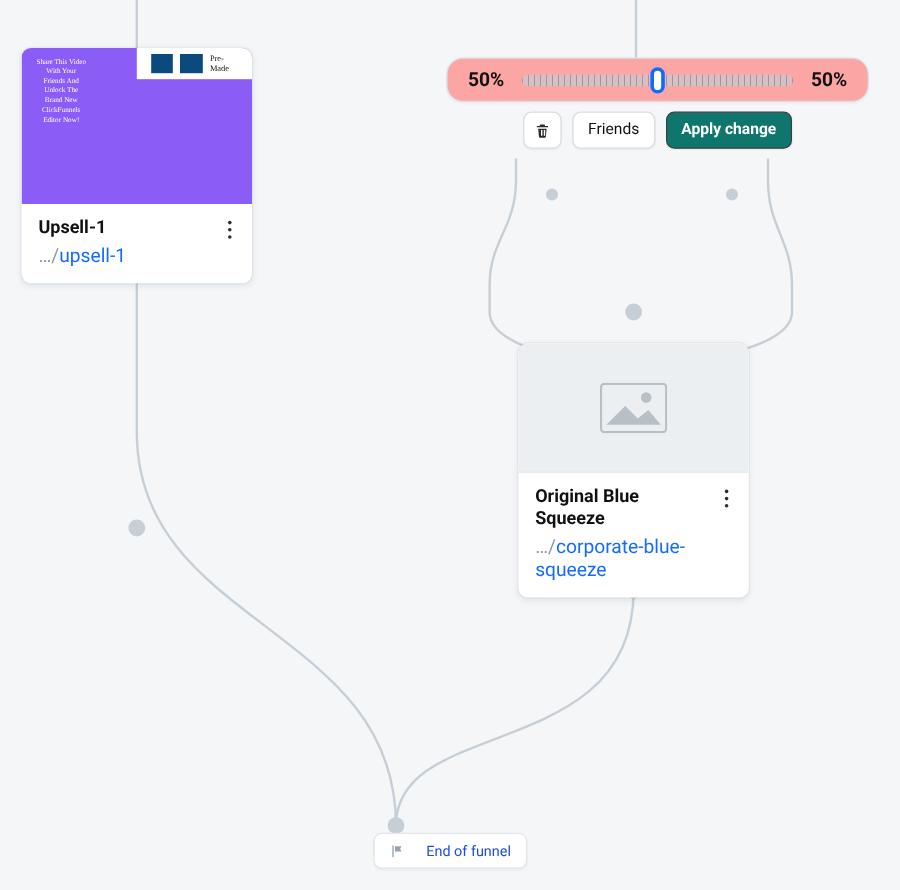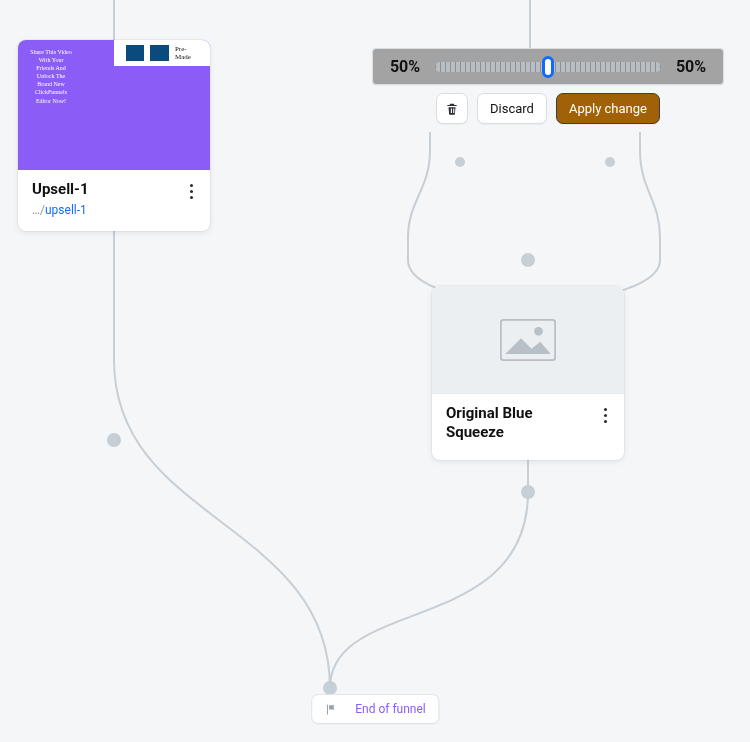--- a/index.html
+++ b/index.html
@@ -28,23 +28,23 @@
   .split-bar {
     position: absolute;
     top: 48px;
     left: 372px;
     width: 352px;
   }
   .split-bar-row {
     display: flex;
     align-items: center;
     gap: 8px;
-    background: #a3a3a3;
+    background: #fca5a5;
     border: 1px solid #d9dee3;
-    border-radius: 4px;
+    border-radius: 14px;
     padding: 8px 10px;
     box-shadow: 0 1px 2px rgba(0,0,0,.04);
   }
   .pct-box {
     font-weight: 700;
     font-size: 16px;
     color: #111;
     min-width: 44px;
     text-align: center;
   }
@@ -93,24 +93,24 @@
     border-radius: 7px;
     border: 1px solid #d9dee3;
     background: #fff;
     color: #111;
     cursor: pointer;
     font-family: inherit;
     box-shadow: 0 1px 1px rgba(0,0,0,.05);
   }
   .btn.icon-only { padding: 6px 8px; }
   .btn.primary {
-    background: #a16207;
+    background: #0f766e;
     border-color: #3b3e43;
     color: #fff;
-    font-weight: 400;
+    font-weight: 700;
   }
   .trash {
     width: 14px; height: 16px; display: block;
   }
 
   
   .card {
     position: absolute;
     width: 192px;
     background: #fff;
@@ -180,21 +180,21 @@
   }
   .card-title {
     font-size: 15px;
     font-weight: 700;
     color: #111;
     line-height: 1.25;
     margin-bottom: 4px;
     padding-right: 24px;
   }
   .card-path {
-    font-size: 12px;
+    font-size: 16px;
     color: #146bff;
   }
   .card-path .pre { color:#8d97a1; }
   .kebab {
     position: absolute;
     top: 10px; right: 10px;
     width: 18px; height: 22px;
     display: flex; flex-direction: column;
     align-items: center; justify-content: center;
     gap: 3px;
@@ -205,21 +205,21 @@
   
   .eof {
     position: absolute;
     left: 50%;
     bottom: 18px;
     transform: translateX(-50%);
     display: flex;
     align-items: center;
     gap: 18px;
     font-size: 12px;
-    color: #8b5cf6;
+    color: #1d4ed8;
     background: #fff;
     border: 1px solid #e1e5ea;
     padding: 7px 12px;
     border-radius: 7px;
     box-shadow: 0 1px 1px rgba(0,0,0,.03);
   }
   .flag { width: 13px; height: 13px; }
 
   
   .ph-icon { width:56px; height:42px; }
@@ -262,21 +262,21 @@
       <div class="slider-thumb"></div>
     </div>
     <div class="pct-box">50%</div>
   </div>
   <div class="split-actions">
     <button class="btn icon-only">
       <svg class="trash" viewBox="0 0 24 24">
         <path fill="#2a2d31" d="M9 3h6l1 2h4v2H4V5h4l1-2zm-3 6h12l-1 11a2 2 0 0 1-2 2H9a2 2 0 0 1-2-2L6 9zm4 2v8h2v-8h-2zm4 0v8h2v-8h-2z"></path>
       </svg>
     </button>
-    <button class="btn">Discard</button>
+    <button class="btn">Friends</button>
     <button class="btn primary">Apply change</button>
   </div>
 </div>
 
 <div class="card ups">
   <div class="thumb dark">
     <div class="tiny-title">Share This Video With Your Friends And Unlock The Brand New ClickFunnels Editor Now!</div>
     <div class="row">
       <div class="vid"></div>
       <div class="side">
@@ -309,20 +309,23 @@
 <div class="card cbs">
   <div class="thumb gray">
     <svg class="ph-icon" viewBox="0 0 64 48">
       <rect x="1" y="1" width="62" height="46" rx="3" fill="none" stroke="#b7bfc7" stroke-width="2"></rect>
       <circle cx="44" cy="14" r="5" fill="#b7bfc7"></circle>
       <path d="M6 40 L24 22 L36 34 L46 26 L58 40 Z" fill="#b7bfc7"></path>
     </svg>
   </div>
   <div class="card-body">
     <div class="card-title">Original Blue Squeeze</div>
+    <div class="card-path">
+      <span class="pre">…/</span><span>corporate-blue-squeeze</span>
+    </div>
     <div class="kebab">
       <span></span>
         <span></span>
         <span></span>
     </div>
   </div>
 </div>
 
 <div class="eof">
   <svg class="flag" viewBox="0 0 24 24">

